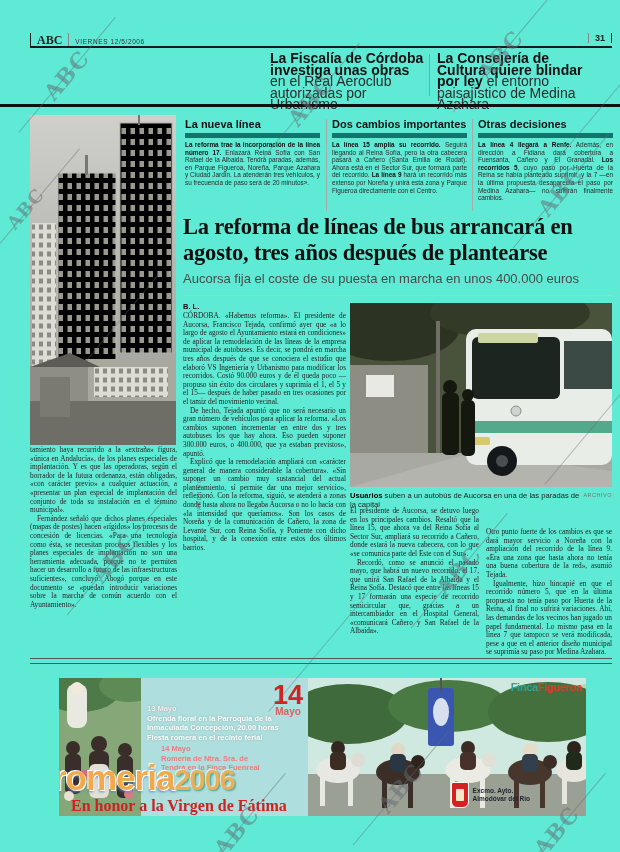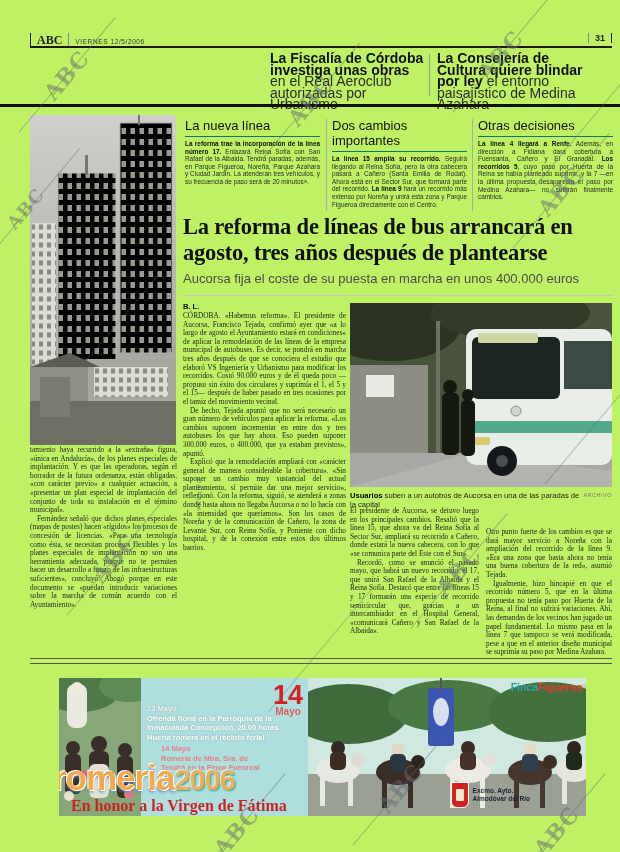--- a/index.html
+++ b/index.html
@@ -1,16 +1,16 @@
 <!DOCTYPE html>
 <html><head>
 <meta charset="utf-8">
 <style>
   html,body{margin:0;padding:0;background:#fff;}
-  .page{position:relative;width:620px;height:852px;background:#bef264;overflow:hidden;
+  .page{position:relative;width:620px;height:852px;background:#5eead4;overflow:hidden;
         font-family:"Liberation Sans",sans-serif;color:#1d1d1d;}
   
   .hdr{position:absolute;left:30px;top:33px;display:flex;align-items:baseline;}
   .hdr-brand{font-family:"Liberation Serif",serif;font-weight:bold;font-size:12px;
              border-left:1.5px solid #222;border-right:1px solid #888;padding:0 6px;}
   .hdr-date{font-size:6.5px;letter-spacing:.6px;color:#333;padding-left:6px;}
   .hdr-page{position:absolute;right:8px;top:33px;font-size:9px;font-weight:bold;
             border-left:1px solid #888;border-right:1.5px solid #222;padding:0 6px;}
   .hdr-rule{position:absolute;left:30px;top:46px;width:582px;height:1.5px;background:#1a1a1a;}
   .thick-rule{position:absolute;left:0;top:104px;width:620px;height:3px;background:#111;}
@@ -23,22 +23,22 @@
   
   .bphoto{position:absolute;left:30px;top:115px;width:146px;height:330px;}
   .bphoto svg{display:block;}
   .archivo-v{position:absolute;left:166px;top:395px;font-size:5.5px;color:#777;
              transform:rotate(-90deg);transform-origin:left top;letter-spacing:1px;}
   
   .ibox{position:absolute;top:118px;width:135px;}
   .ibox-1{left:185px;}.ibox-2{left:332px;}.ibox-3{left:478px;}
   .ibox-div1{position:absolute;left:326px;top:119px;width:1px;height:92px;background:#aaa;}
   .ibox-div2{position:absolute;left:472px;top:119px;width:1px;height:92px;background:#aaa;}
-  .ibox h3{margin:0 0 3px 0;font-size:13px;font-weight:normal;color:#111;
-           border-bottom:1px solid #0f766e;padding-bottom:3px;}
+  .ibox h3{margin:0 0 3px 0;font-size:11px;font-weight:bold;color:#111;
+           border-bottom:5px solid #0f766e;padding-bottom:3px;}
   .ibox .ibody{font-size:6.4px;line-height:7.6px;text-align:justify;color:#2a2a2a;}
   .ibox .ibody b{color:#0e0e0e;}
   
   .headline{position:absolute;left:183px;top:214px;width:434px;
             font-family:"Liberation Serif",serif;font-weight:bold;font-size:22.5px;
             line-height:25.5px;letter-spacing:-.2px;color:#0f0f0f;}
   .subhead{position:absolute;left:183px;top:271px;width:430px;font-size:13px;color:#4a4a4a;}
   .sub-rule{position:absolute;left:183px;top:295px;width:430px;height:1px;background:#c4c4c4;}
   
   .byline{position:absolute;left:183px;top:302px;font-size:7.5px;font-weight:bold;color:#111;}
@@ -279,21 +279,21 @@
           <rect x="254" y="98" width="5" height="28" fill="#e6e6de"></rect>
           <circle cx="266" cy="70" r="7" fill="#2e241e"></circle>
           <rect x="258" y="74" width="16" height="18" rx="5" fill="#1f2a1c"></rect>
       </g>
     </svg>
     <div class="ad-finca"><span class="f1">Finca</span><span class="f2">Figueroa</span></div>
     <div class="ad-ev1">
       <span class="evdate">13 Mayo</span><br>
       <span>Ofrenda floral en la Parroquia de la</span><br>
       <span>Inmaculada Concepción, 20.00 horas</span><br>
-      <span>Huerta romera en el recinto ferial</span>
+      <span>Fiesta romera en el recinto ferial</span>
     </div>
     <div class="ad-ev2">
       <span>14 Mayo</span><br>
       <span>Romería de Ntra. Sra. de</span><br>
       <span>Tendrá en la Finca Fuenreal</span>
     </div>
     <div class="ad-big14">
       <span class="n">14</span>
       <span class="m">Mayo</span>
     </div>

